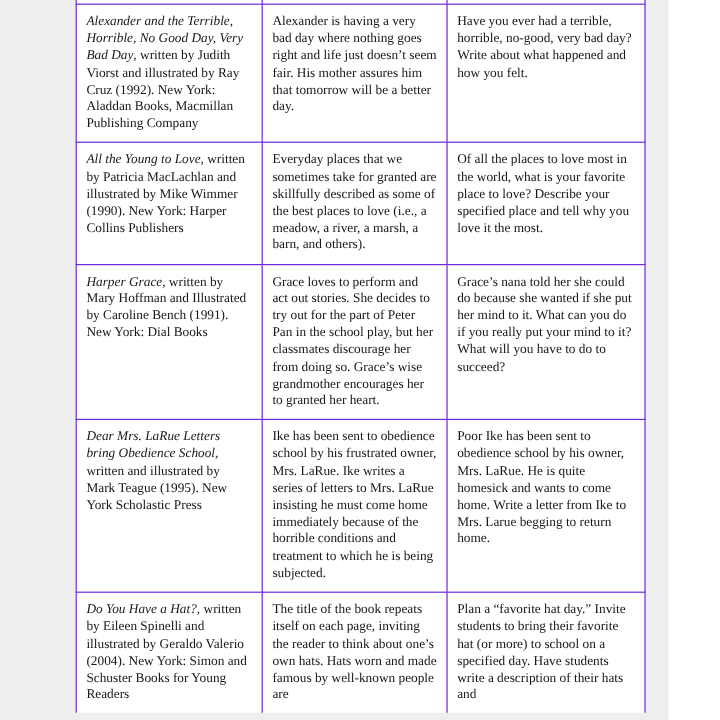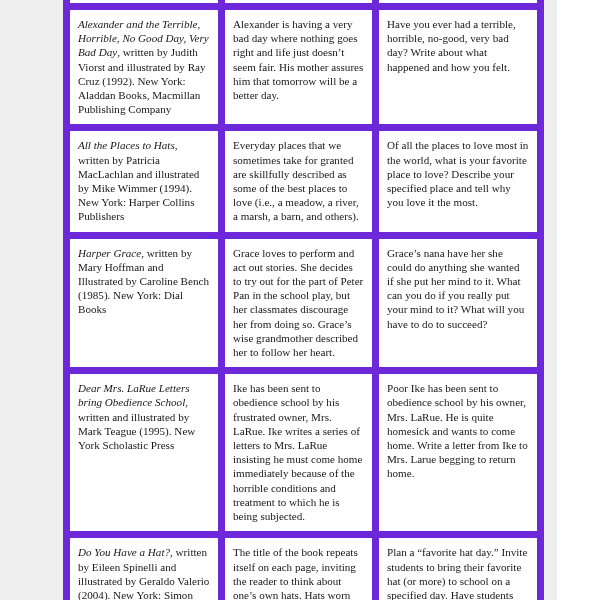--- a/index.html
+++ b/index.html
@@ -38,21 +38,21 @@
     width: 474px;
     background: #ffffff;
     table-layout: fixed;
   }
 
   table.book-table col.c1 { width: 155px; }
   table.book-table col.c2 { width: 154px; }
   table.book-table col.c3 { width: 165px; }
 
   table.book-table td {
-    border: 7px solid #6d28d9;
+    border: 1px solid #6d28d9;
     vertical-align: top;
     padding: 7px 8px 8px 8px;
     font-size: 11.1px;
     line-height: 14.2px;
     color: #17171a;
     font-family: "Liberation Serif", "DejaVu Serif", serif;
   }
 
   
   table.book-table tr.header-row td {
@@ -108,39 +108,39 @@
         <td>
           <p class="summary-cell">Alexander is having a very bad day where nothing goes right and life just doesn’t seem fair. His mother assures him that tomorrow will be a better day.</p>
         </td>
         <td>
           <p class="activity-cell">Have you ever had a terrible, horrible, no-good, very bad day? Write about what happened and how you felt.</p>
         </td>
       </tr>
 
       <tr>
         <td>
-          <p class="title-cite"><span class="bt">All the Places to Hats</span><span>, written by Patricia MacLachlan and illustrated by Mike Wimmer (1994). New York: Harper Collins Publishers</span></p>
+          <p class="title-cite"><span class="bt">All the Young to Love</span><span>, written by Patricia MacLachlan and illustrated by Mike Wimmer (1990). New York: Harper Collins Publishers</span></p>
         </td>
         <td>
           <p class="summary-cell">Everyday places that we sometimes take for granted are skillfully described as some of the best places to love (i.e., a meadow, a river, a marsh, a barn, and others).</p>
         </td>
         <td>
           <p class="activity-cell">Of all the places to love most in the world, what is your favorite place to love? Describe your specified place and tell why you love it the most.</p>
         </td>
       </tr>
 
       <tr>
         <td>
-          <p class="title-cite"><span class="bt">Harper Grace</span><span>, written by Mary Hoffman and Illustrated by Caroline Bench (1985). New York: Dial Books</span></p>
+          <p class="title-cite"><span class="bt">Harper Grace</span><span>, written by Mary Hoffman and Illustrated by Caroline Bench (1991). New York: Dial Books</span></p>
         </td>
         <td>
-          <p class="summary-cell">Grace loves to perform and act out stories. She decides to try out for the part of Peter Pan in the school play, but her classmates discourage her from doing so. Grace’s wise grandmother described her to follow her heart.</p>
+          <p class="summary-cell">Grace loves to perform and act out stories. She decides to try out for the part of Peter Pan in the school play, but her classmates discourage her from doing so. Grace’s wise grandmother encourages her to granted her heart.</p>
         </td>
         <td>
-          <p class="activity-cell">Grace’s nana have her she could do anything she wanted if she put her mind to it. What can you do if you really put your mind to it? What will you have to do to succeed?</p>
+          <p class="activity-cell">Grace’s nana told her she could do because she wanted if she put her mind to it. What can you do if you really put your mind to it? What will you have to do to succeed?</p>
         </td>
       </tr>
 
       <tr>
         <td>
           <p class="title-cite"><span class="bt">Dear Mrs. LaRue Letters bring Obedience School</span><span>, written and illustrated by Mark Teague (1995). New York Scholastic Press</span></p>
         </td>
         <td>
           <p class="summary-cell">Ike has been sent to obedience school by his frustrated owner, Mrs. LaRue. Ike writes a series of letters to Mrs. LaRue insisting he must come home immediately because of the horrible conditions and treatment to which he is being subjected.</p>
         </td>

